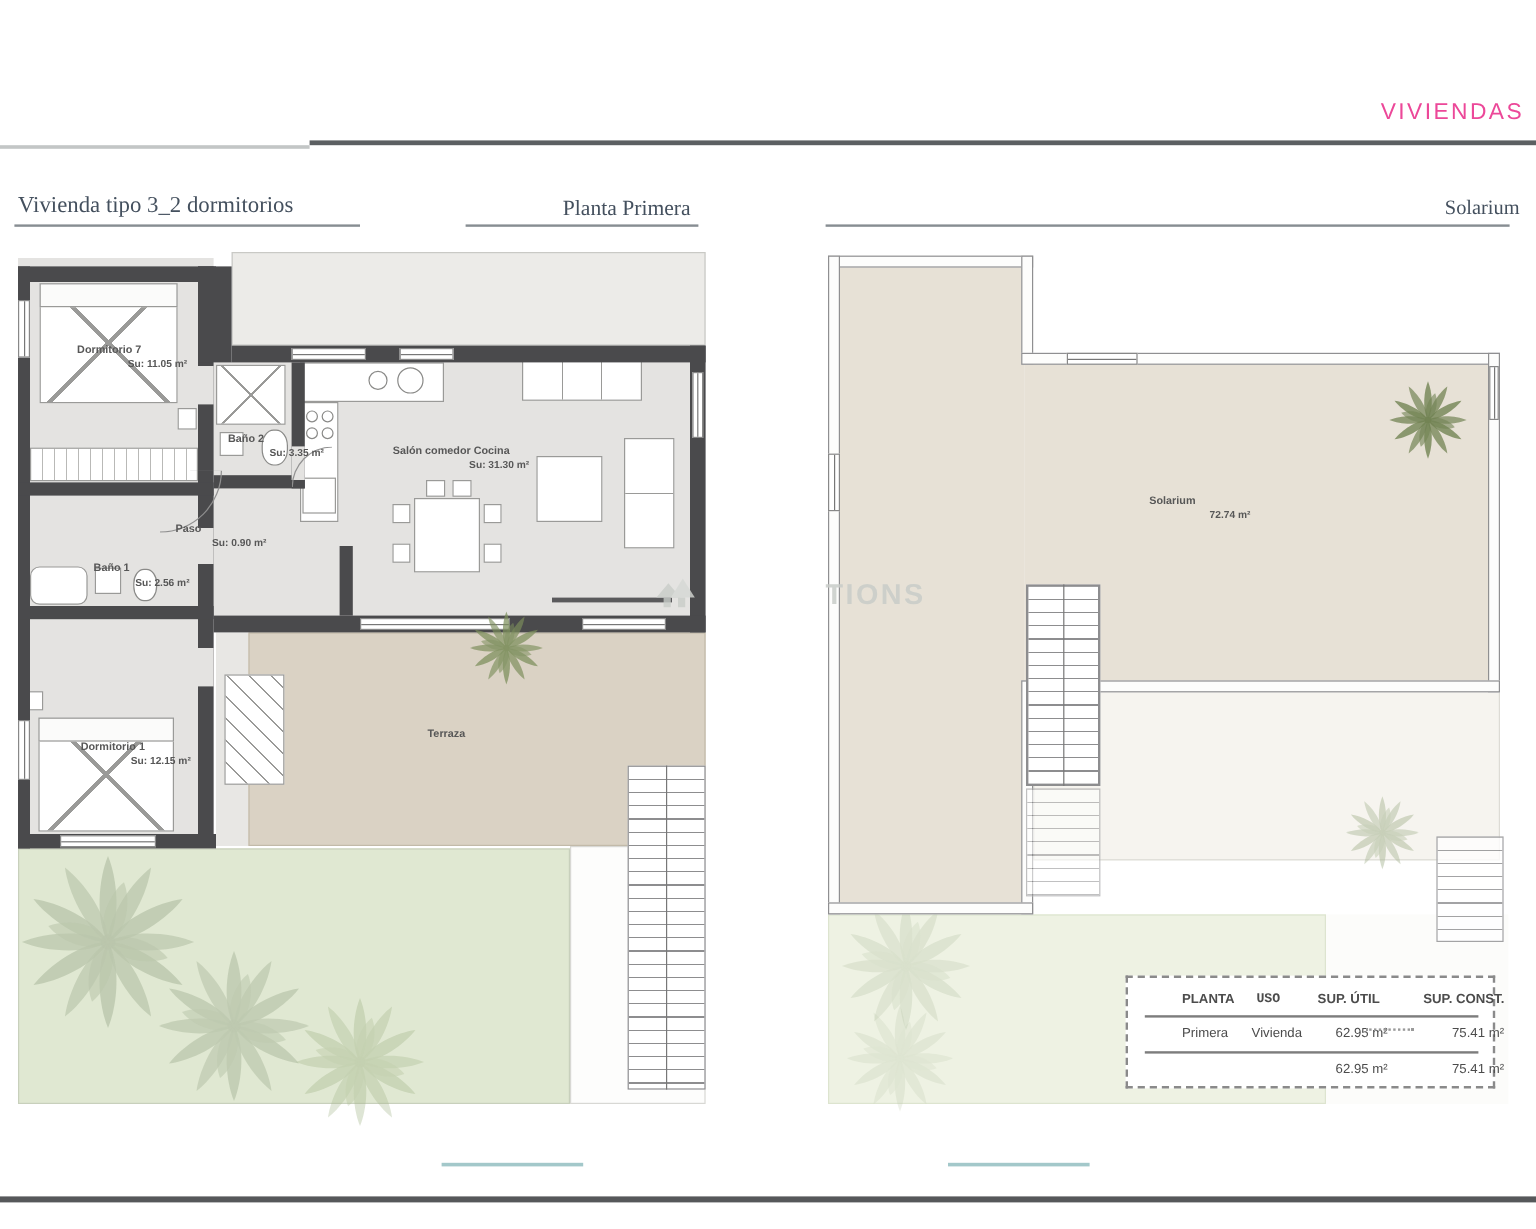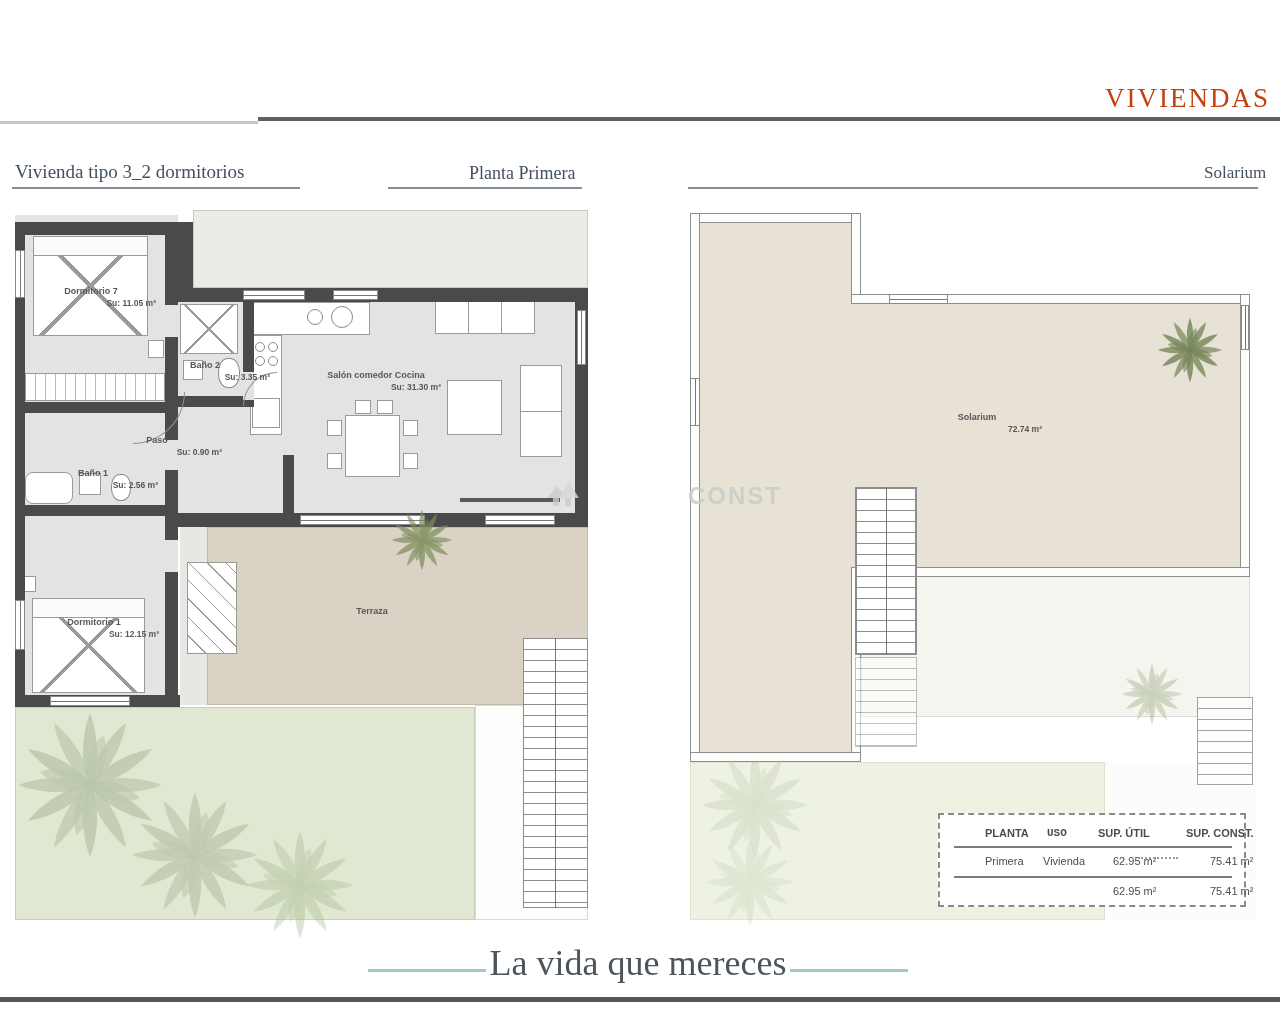--- a/index.html
+++ b/index.html
@@ -1,20 +1,20 @@
 <!DOCTYPE html>
 <html><head>
 <meta charset="utf-8">
 <style>
   html,body{margin:0;padding:0;background:#ffffff;}
   #canvas{position:relative;width:1280px;height:1024px;background:#ffffff;overflow:hidden;
           font-family:"Liberation Sans",sans-serif;}
   .abs{position:absolute;}
   
-  .brand{position:absolute;font-family:Liberation Serif, serif;color:#c2410c;font-size:27px;
+  .brand{position:absolute;font-family:Liberation Sans, sans-serif;color:#ec4899;font-size:19px;
          letter-spacing:2px;white-space:nowrap;}
   .sheet-title{position:absolute;font-family:"Liberation Serif",serif;color:#44505e;font-size:19px;
          white-space:nowrap;}
   .rule{position:absolute;}
   
   .plan{position:absolute;}
   .floor{position:absolute;box-sizing:border-box;}
   .tilegrid{background-image:linear-gradient(rgba(120,110,90,.14) 1px,transparent 1px),
             linear-gradient(90deg,rgba(120,110,90,.14) 1px,transparent 1px);background-size:14px 14px;}
   .softgrid{background-image:linear-gradient(rgba(100,100,100,.08) 1px,transparent 1px),
@@ -284,36 +284,35 @@
       <div class="area">72.74 m²</div>
     </div>
   </div>
 
   <svg class="abs" style="left:545px;top:478px;width:36px;height:34px;opacity:.8;" viewBox="0 0 36 34">
     <path d="M2 20 L12 8 L22 20 Z" fill="#c9cdc9"></path>
     <path d="M14 20 L24 4 L34 20 Z" fill="#d6d9d5"></path>
     <rect x="8" y="20" width="6" height="8" fill="#c9cdc9"></rect>
     <rect x="20" y="20" width="6" height="8" fill="#c9cdc9"></rect>
   </svg>
-  <div class="wmtext" style="left:688px;top:482px;">CONST</div>
+  <div class="wmtext" style="left:688px;top:482px;">TIONS</div>
 
   <div class="sumbox" style="left:938px;top:813px;width:308px;height:94px;">
     <span class="th" style="left:17px;top:12px;">PLANTA</span>
     <span class="th" style="left:79px;top:12px;font-family:Liberation Mono, monospace;">USO</span>
     <span class="th" style="left:130px;top:12px;">SUP. ÚTIL</span>
     <span class="th" style="left:218px;top:12px;">SUP. CONST.</span>
     <div class="sumline" style="left:14px;top:31px;width:278px;"></div>
     <span class="td" style="left:17px;top:40px;">Primera</span>
     <span class="td" style="left:75px;top:40px;">Vivienda</span>
     <span class="td" style="left:145px;top:40px;">62.95 m²</span>
     <div class="leader" style="left:198px;top:42px;width:40px;"></div>
     <span class="td" style="left:242px;top:40px;">75.41 m²</span>
     <div class="sumline" style="left:14px;top:61px;width:278px;"></div>
     <span class="td" style="left:145px;top:70px;">62.95 m²</span>
     <span class="td" style="left:242px;top:70px;">75.41 m²</span>
   </div>
 
   <div class="tealline" style="left:368px;top:969px;width:118px;"></div>
-  <div class="tagline" style="left:478px;top:942px;width:320px;">La vida que mereces</div>
   <div class="tealline" style="left:790px;top:969px;width:118px;"></div>
   <div class="rule" style="left:0;top:997px;width:1280px;height:5px;background:#56585a;"></div>
 
 </div>
 
 </body></html>

